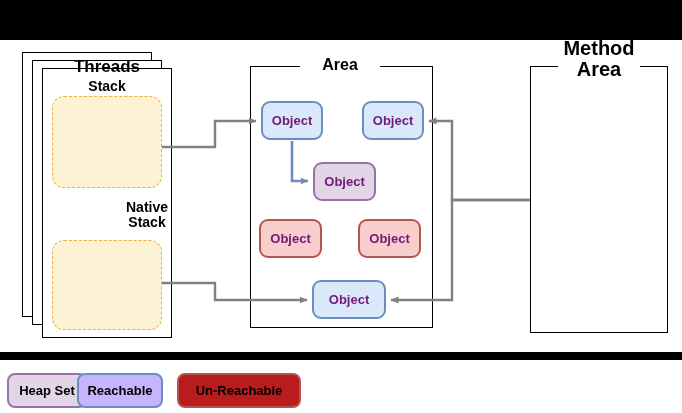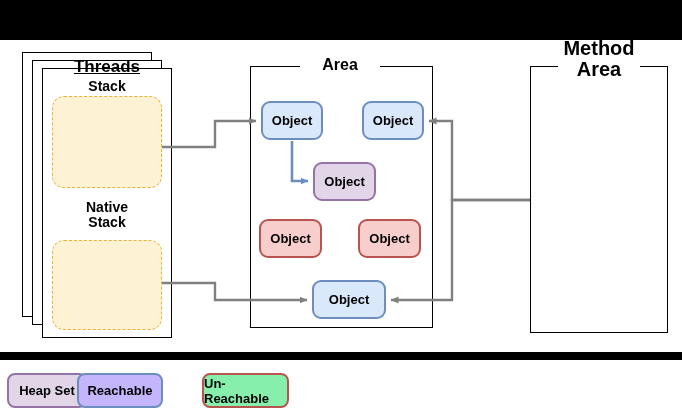--- a/index.html
+++ b/index.html
@@ -14,23 +14,23 @@
 
   .lbl{position:absolute;font-weight:bold;color:#000;text-align:center;
        line-height:1.05;white-space:pre;}
 
   
   .card{position:absolute;background:#ffffff;border:1.6px solid #000;box-sizing:border-box;}
   #thread-card-3{left:22px;top:52px;width:130px;height:265px;}
   #thread-card-2{left:32px;top:60px;width:130px;height:265px;}
   #thread-card-1{left:42px;top:68px;width:130px;height:270px;}
 
-  #threads-title{left:42px;top:58px;width:130px;font-size:17px;text-decoration:underline;}
+  #threads-title{left:42px;top:58px;width:130px;font-size:17px;}
   #stack-title{left:42px;top:79px;width:130px;font-size:14px;}
-  #native-title{left:42px;top:200px;width:130px;font-size:14px;}
+  #native-title{left:42px;top:200px;width:130px;font-size:14px;padding-left:40px;}
 
   .stackbox{position:absolute;background:#fdf2d4;border:1.6px dashed #e8b33c;
             border-radius:12px;box-sizing:border-box;}
   #stack-box{left:52px;top:96px;width:110px;height:92px;}
   #native-box{left:52px;top:240px;width:110px;height:90px;}
 
   
   #heap-box{position:absolute;left:250px;top:66px;width:183px;height:262px;
             border:1.6px solid #000;box-sizing:border-box;}
   #heap-gap{position:absolute;left:300px;top:59px;width:80px;height:14px;background:#fff;}
@@ -38,39 +38,39 @@
 
   
   #method-box{position:absolute;left:530px;top:66px;width:138px;height:267px;
               border:1.6px solid #000;box-sizing:border-box;}
   #method-gap{position:absolute;left:558px;top:59px;width:82px;height:14px;background:#fff;}
   #method-title{left:548px;top:38px;width:102px;font-size:20px;}
 
   
   .node{position:absolute;border-radius:9px;box-sizing:border-box;
         display:flex;align-items:center;justify-content:center;
-        font-size:13px;font-weight:bold;color:#000000;}
+        font-size:13px;font-weight:bold;color:#701a75;}
   .node.reachable{background:#dae8fc;border:2px solid #6c8ebf;}
   .node.rootset{background:#e1d5e7;border:2px solid #9673a6;}
   .node.unreachable{background:#f8cecc;border:2px solid #b85450;}
 
   #obj-a{left:261px;top:101px;width:62px;height:39px;}
   #obj-b{left:362px;top:101px;width:62px;height:39px;}
   #obj-c{left:313px;top:162px;width:63px;height:39px;}
   #obj-d{left:259px;top:219px;width:63px;height:39px;}
   #obj-e{left:358px;top:219px;width:63px;height:39px;}
   #obj-f{left:312px;top:280px;width:74px;height:39px;}
 
   
   .legend-item{position:absolute;top:373px;height:35px;border-radius:8px;
                box-sizing:border-box;display:flex;align-items:center;
                justify-content:center;font-size:13px;font-weight:bold;color:#000;}
   #legend-root{left:7px;width:80px;background:#e1d5e7;border:2px solid #9673a6;}
   #legend-reach{left:77px;width:86px;background:#c4b5fd;border:2px solid #6c8ebf;}
-  #legend-unreach{left:202px;width:87px;background:#86efac;border:2px solid #b85450;}
+  #legend-unreach{left:177px;width:124px;background:#b91c1c;border:2px solid #b85450;}
 
   svg.overlay{position:absolute;left:0;top:0;width:682px;height:413px;
               pointer-events:none;}
 </style>
 </head>
 <body>
 
 <div id="root">
 
   <div class="canvas" id="canvas-main"></div>

